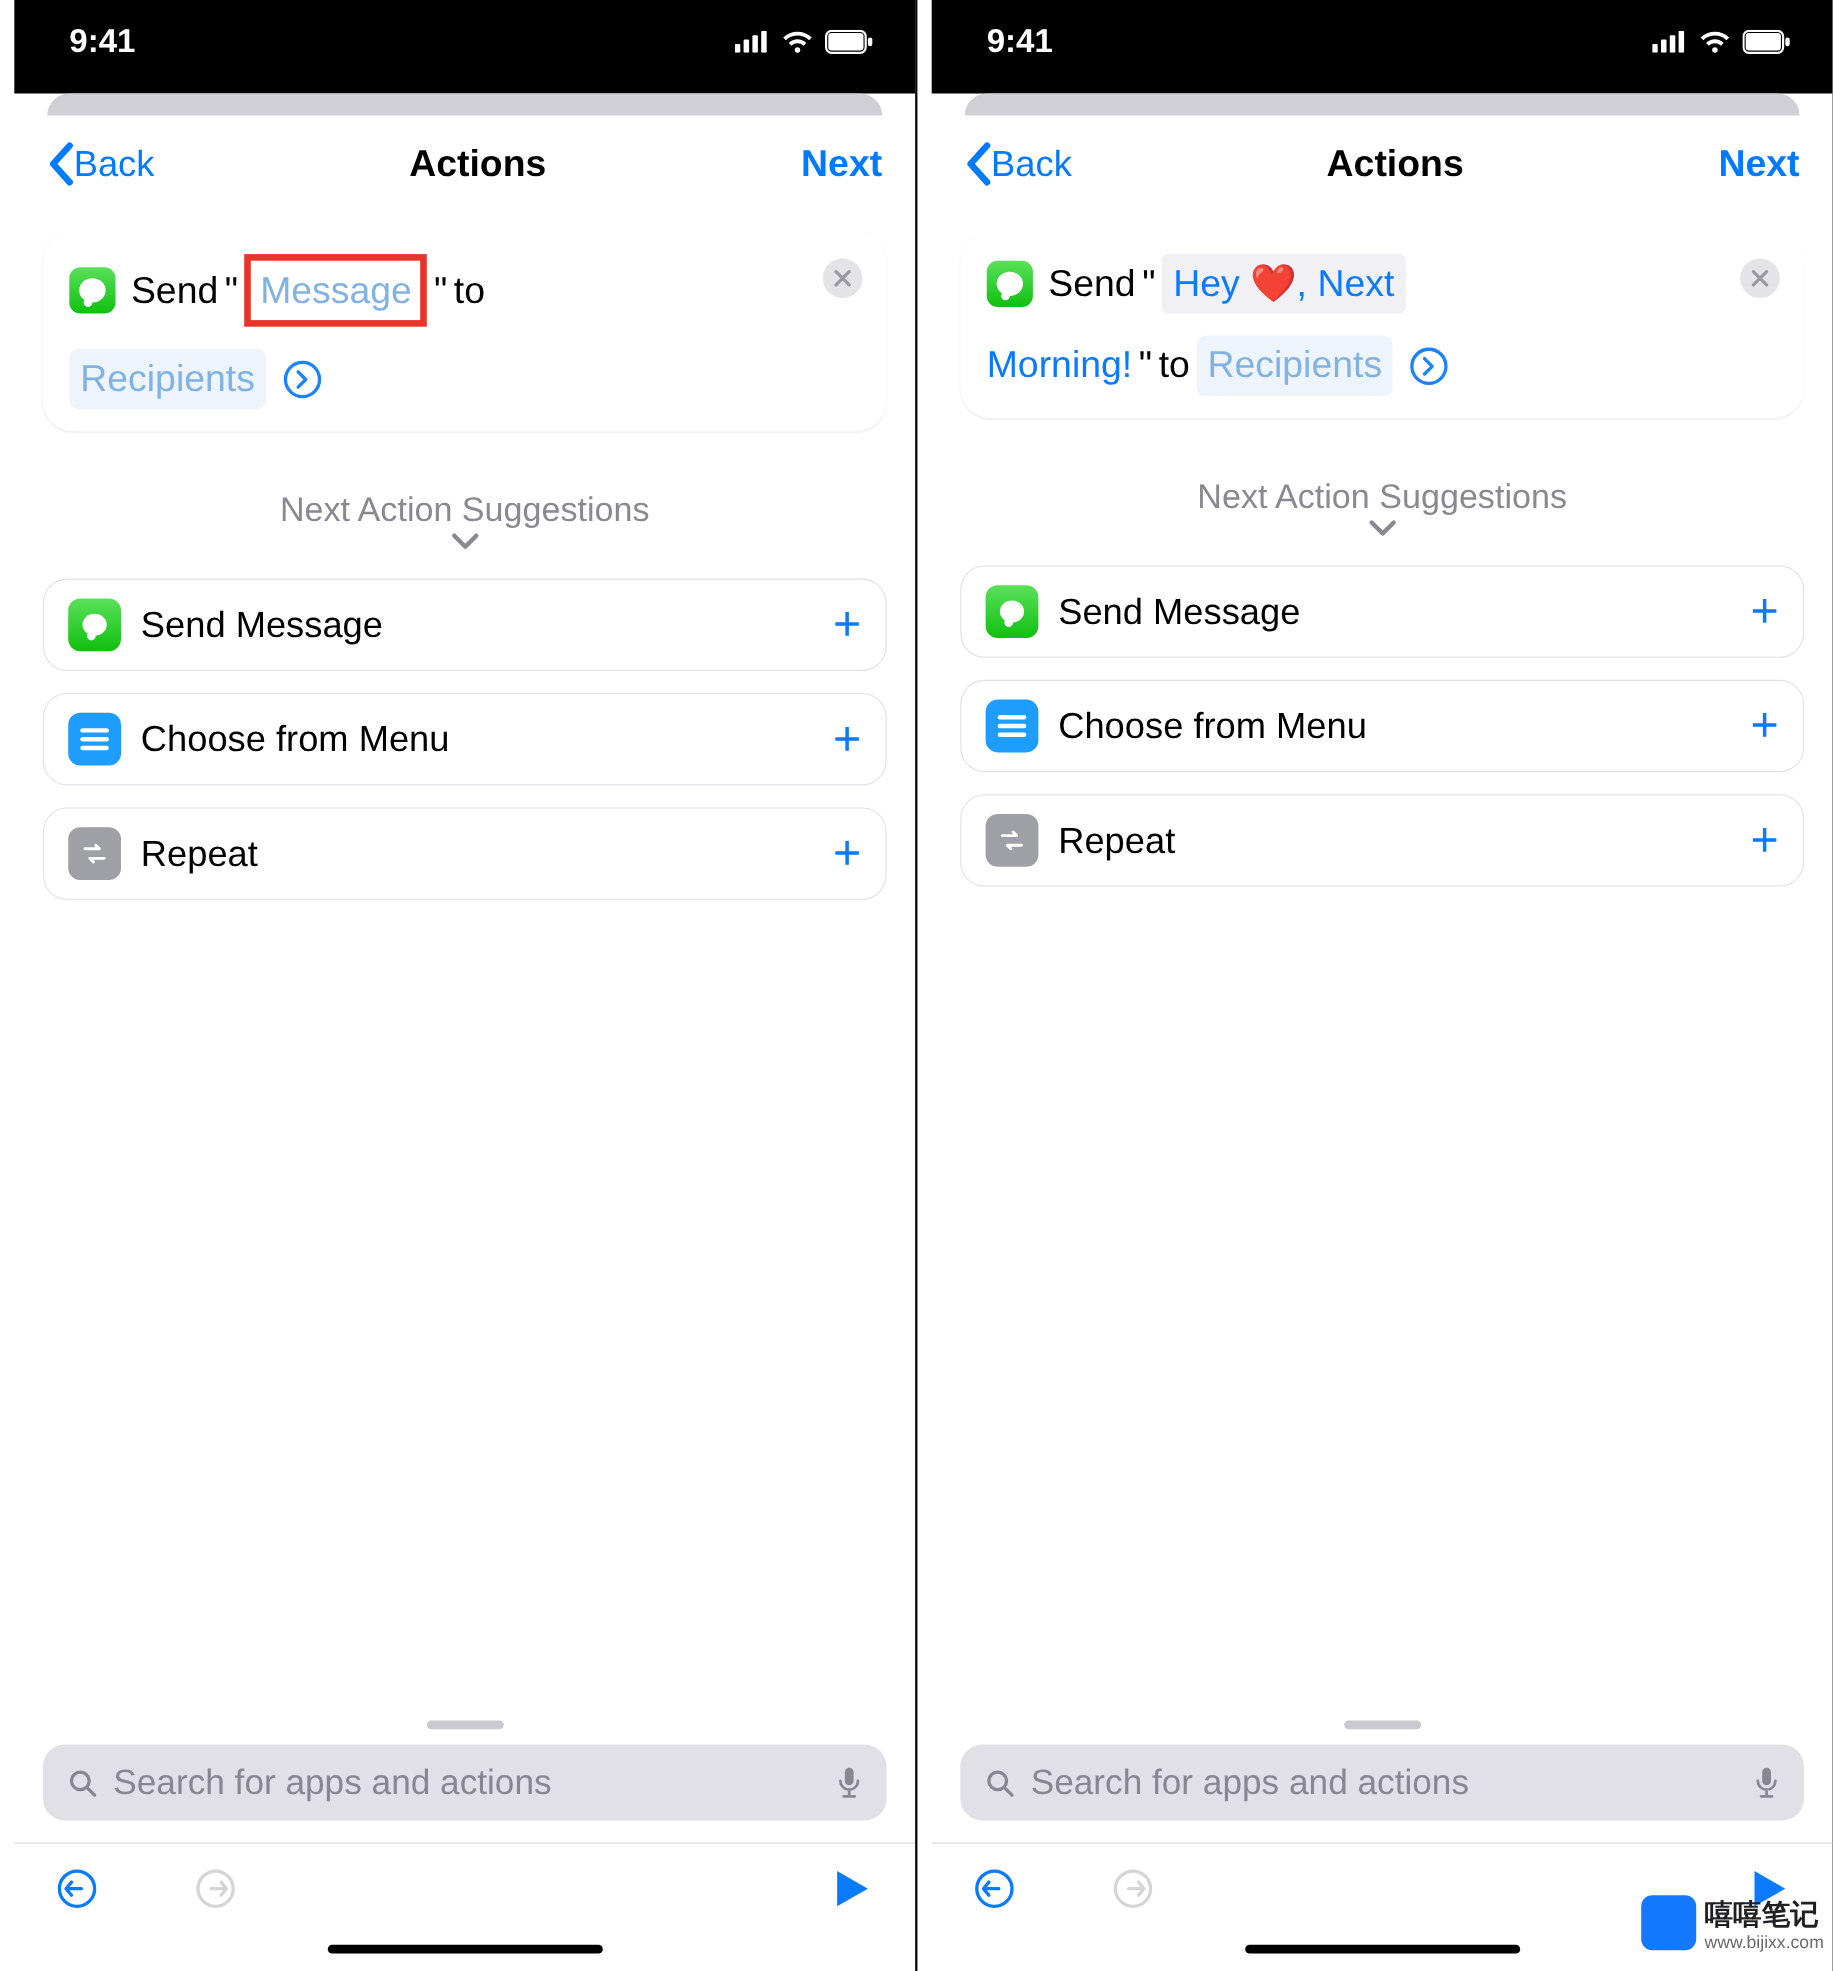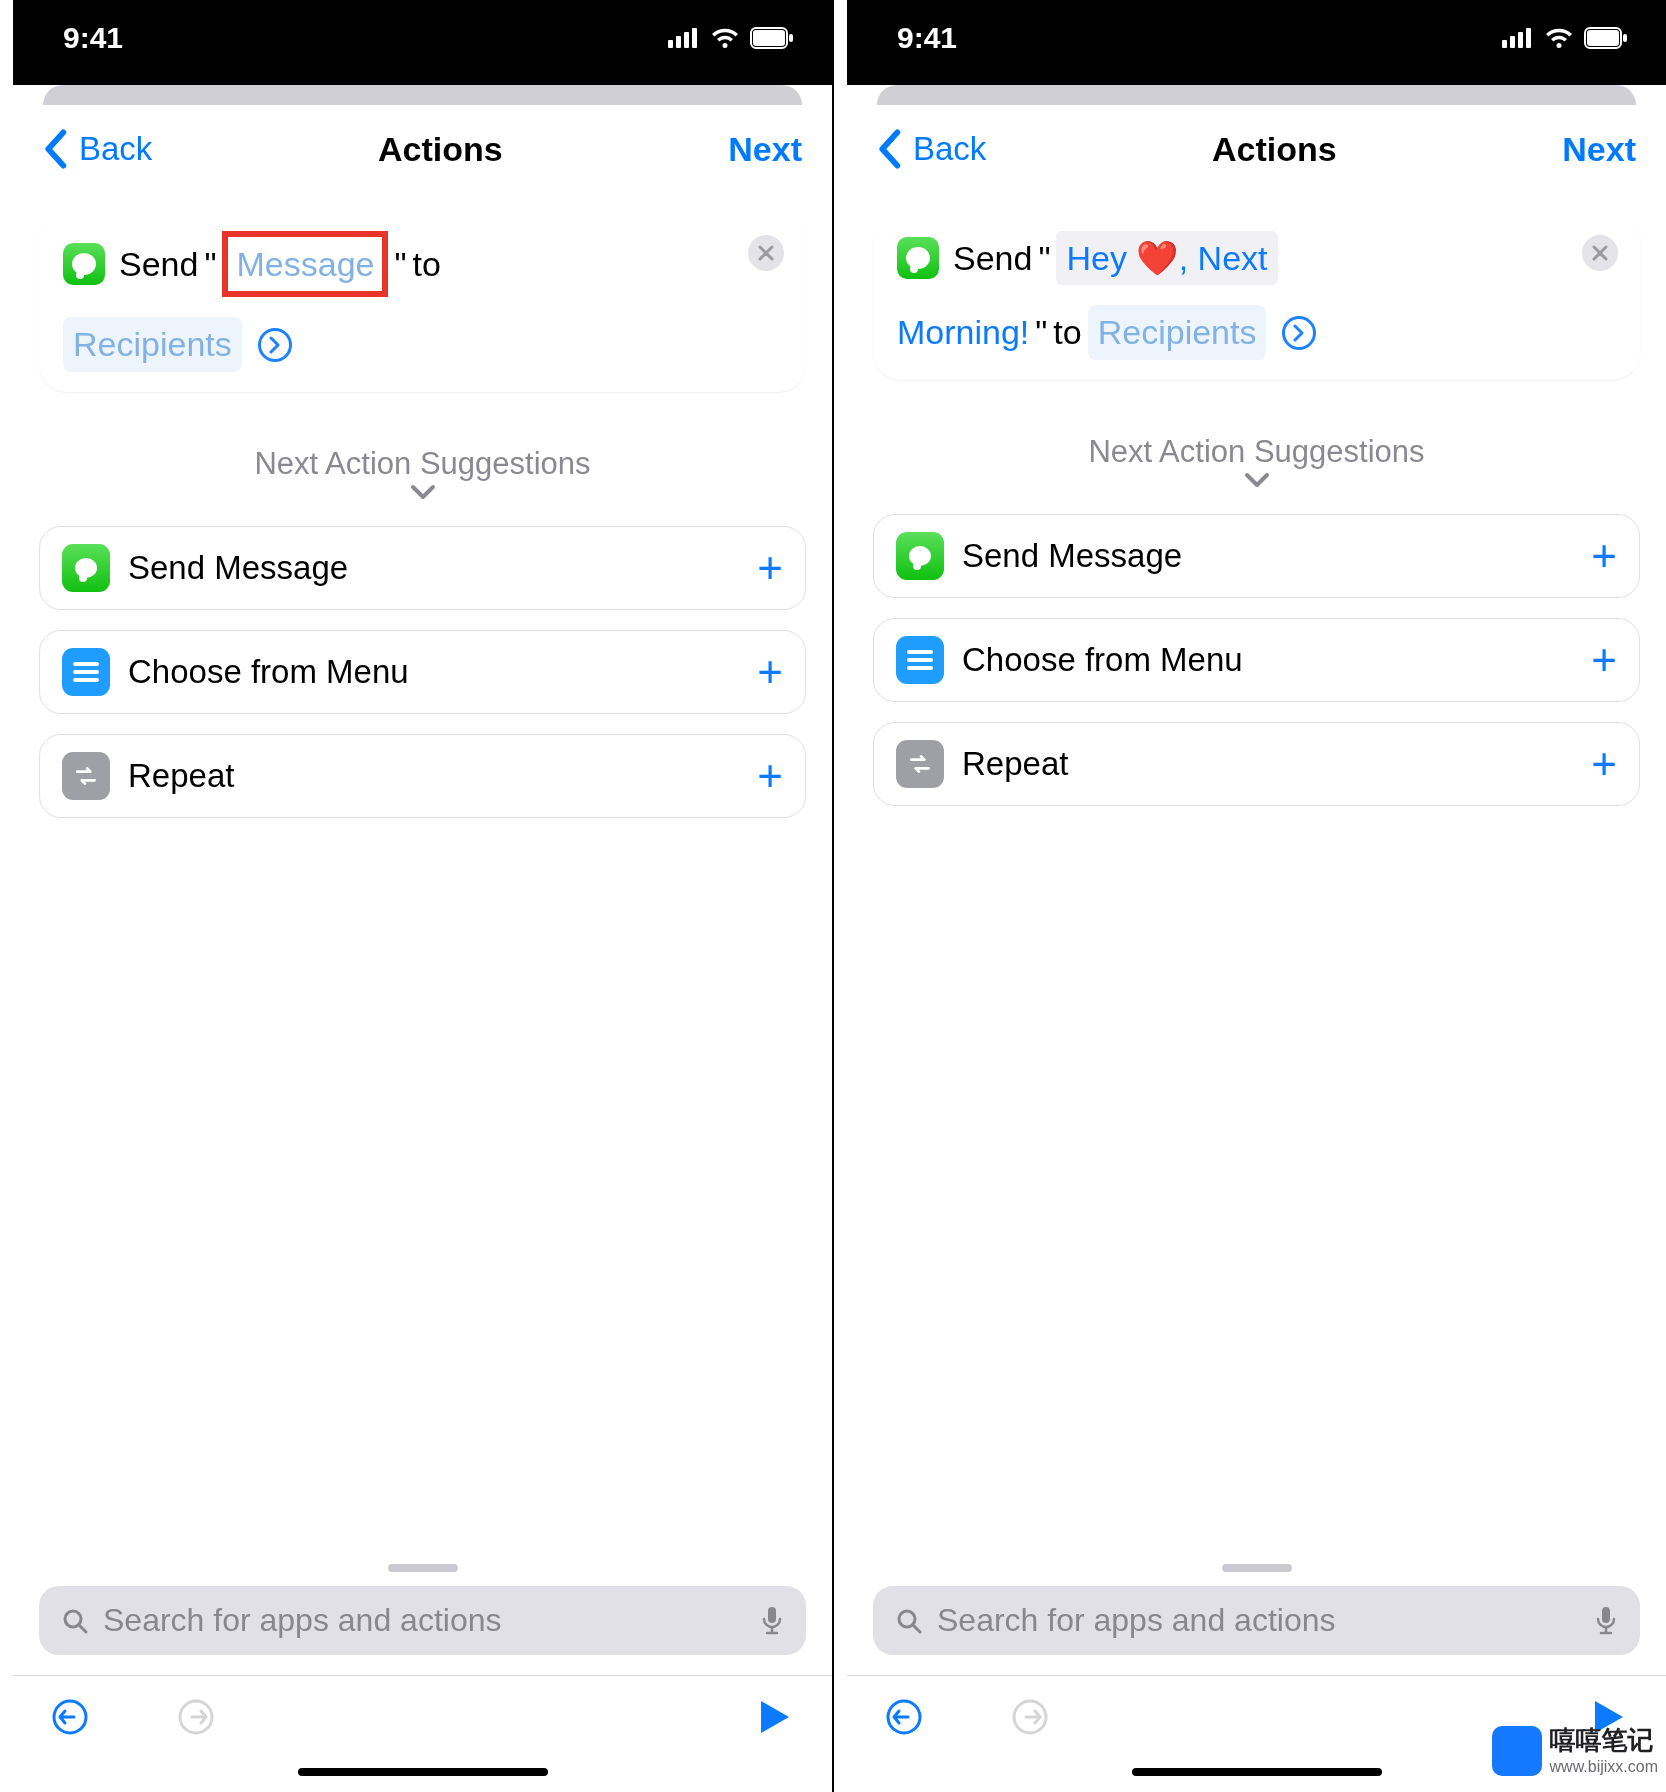--- a/index.html
+++ b/index.html
@@ -46,21 +46,21 @@
     display: flex;
     align-items: center;
     justify-content: space-between;
     padding: 24px 30px 20px;
   }
   .nav-back {
     color: #007aff;
     font-size: 33px;
     display: flex;
     align-items: center;
-    gap: 12px;
+    gap: 0;
   }
   .nav-back svg { width: 24px; height: 40px; }
   .nav-title { font-size: 34px; font-weight: 600; color: #000; }
   .nav-next { color: #007aff; font-size: 34px; font-weight: 600; }
 
   
   .card {
     background: #fff;
     border-radius: 28px;
     margin: 22px 26px;
@@ -156,21 +156,21 @@
   }
   .toolbar .sp { flex:1; }
   .tb-btn { width:46px;height:46px; display:flex;align-items:center;justify-content:center; }
 
   
   .home-ind { width:250px;height:8px;background:#000;border-radius:4px;margin: 4px auto 16px; }
 
   
   .watermark {
     position:absolute; bottom:16px; right:8px;
-    display:flex; align-items:flex-end; gap:8px;
+    display:flex; align-items:flex-start; gap:8px;
     font-size:20px;
   }
   .wm-logo { width:50px;height:50px;border-radius:10px;background:#1479ff; }
   .wm-text .t1 { font-size:26px; font-weight:700; color:#201f23;}
   .wm-text .t2 { font-size:16px; color:#6a6a70;}
 </style>
 </head>
 <body>
 
 <div class="phone">

